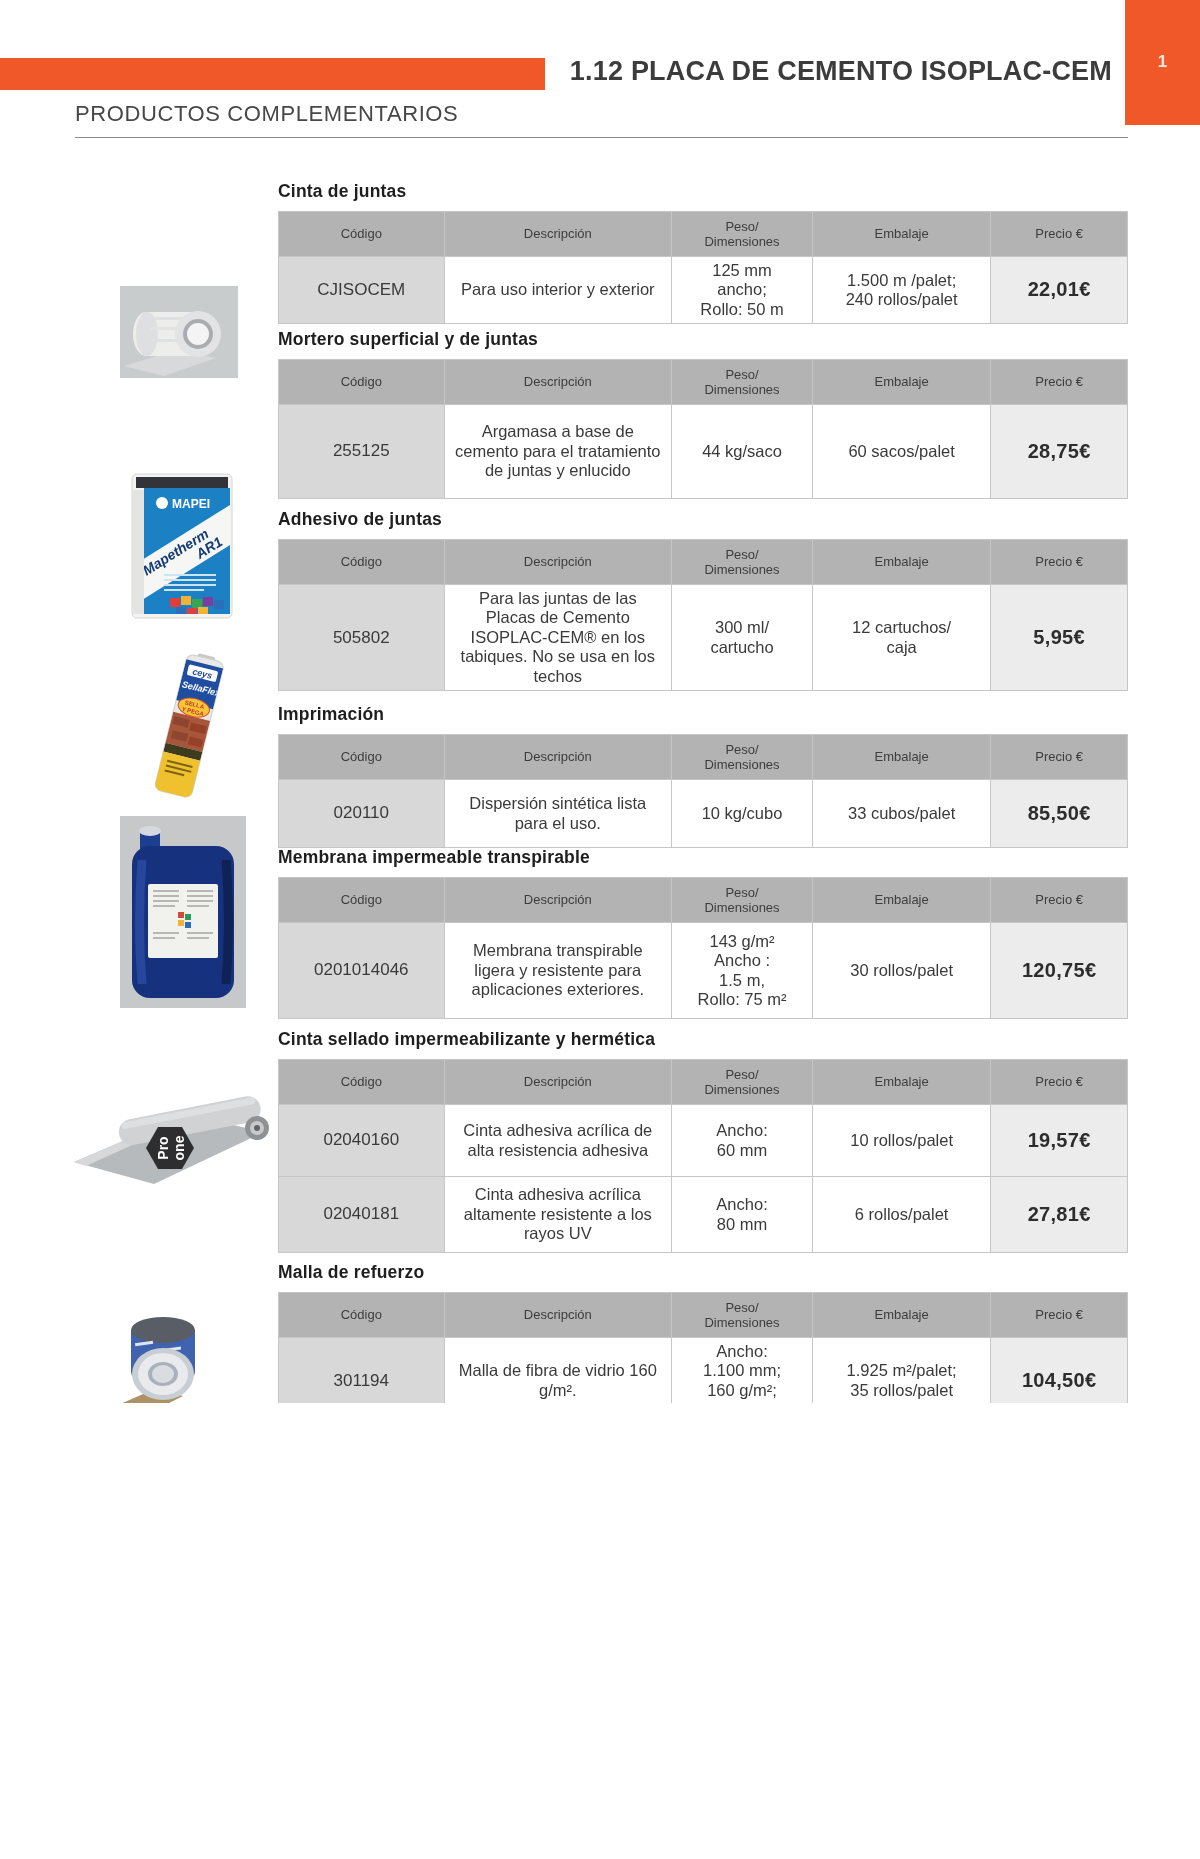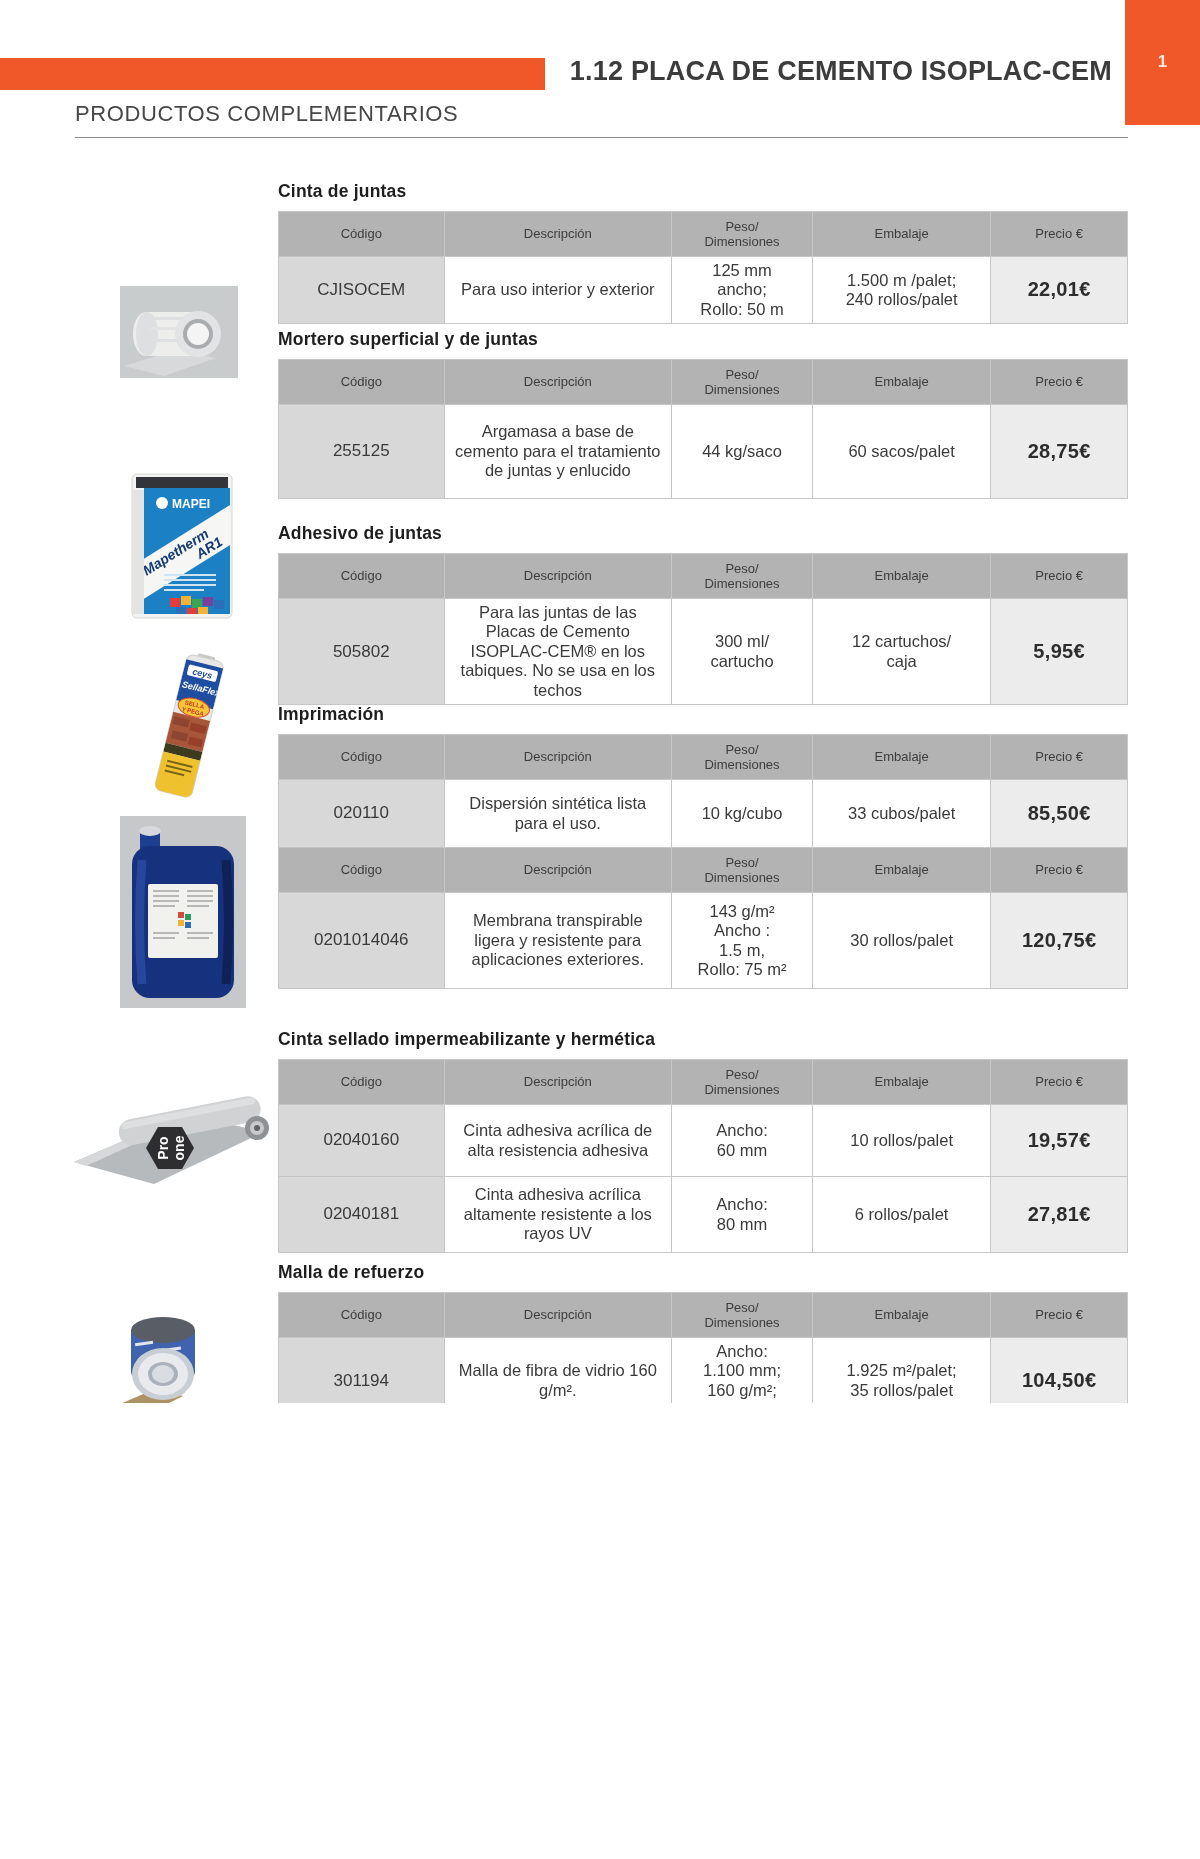--- a/index.html
+++ b/index.html
@@ -94,21 +94,21 @@
       <div class="trow rh94">
         <div class="cell td cod">255125</div>
         <div class="cell td">Argamasa a base de cemento para el tratamiento de juntas y enlucido</div>
         <div class="cell td pre-line">44 kg/saco</div>
         <div class="cell td pre-line">60 sacos/palet</div>
         <div class="cell td pre">28,75€</div>
       </div>
     </div>
   </section>
 
-  <section class="product-section" style="top:523px">
+  <section class="product-section" style="top:509px">
     <h2>Adhesivo de juntas</h2>
     <div class="ptable">
       <div class="trow thr">
         <div class="cell th w-cod">Código</div>
         <div class="cell th w-desc">Descripción</div>
         <div class="cell th w-peso pre-line">Peso/
 Dimensiones</div>
         <div class="cell th w-emb">Embalaje</div>
         <div class="cell th w-pre">Precio €</div>
       </div>
@@ -139,20 +139,21 @@
         <div class="cell td cod">020110</div>
         <div class="cell td">Dispersión sintética lista para el uso.</div>
         <div class="cell td pre-line">10 kg/cubo</div>
         <div class="cell td pre-line">33 cubos/palet</div>
         <div class="cell td pre">85,50€</div>
       </div>
     </div>
   </section>
 
   <section class="product-section" style="top:847px">
+    <h2>Membrana impermeable transpirable</h2>
     <div class="ptable">
       <div class="trow thr">
         <div class="cell th w-cod">Código</div>
         <div class="cell th w-desc">Descripción</div>
         <div class="cell th w-peso pre-line">Peso/
 Dimensiones</div>
         <div class="cell th w-emb">Embalaje</div>
         <div class="cell th w-pre">Precio €</div>
       </div>
       <div class="trow rh96">

